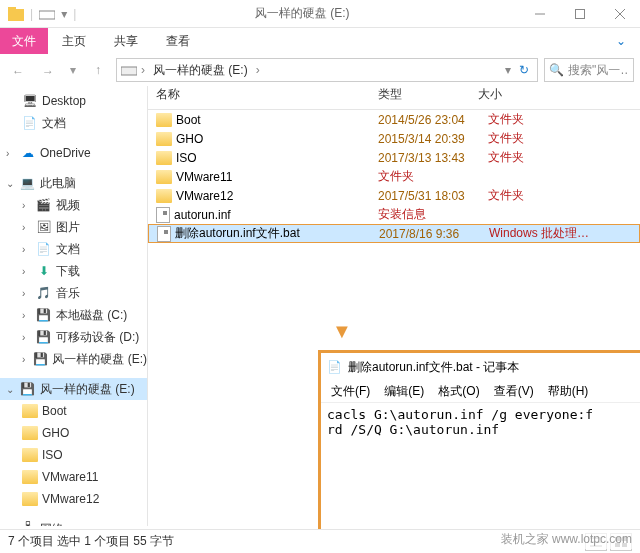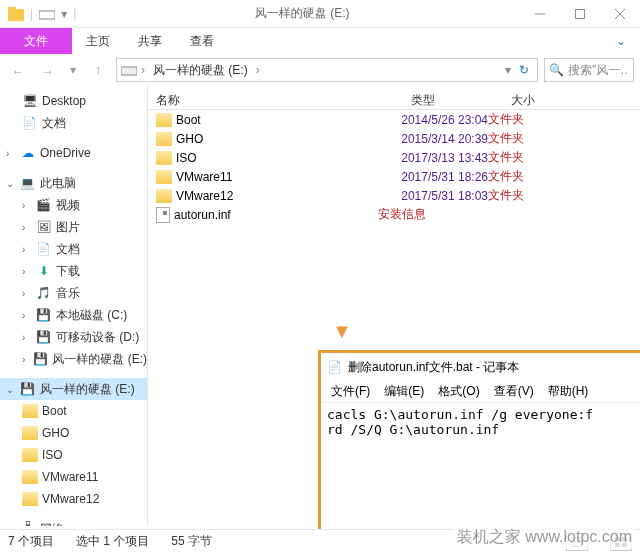--- a/index.html
+++ b/index.html
@@ -6,69 +6,69 @@
 body { background: #fff; width: 640px; height: 553px; position: relative; overflow: hidden; }
 
 .titlebar { height: 28px; display: flex; align-items: center; background: #fff; border-bottom: 1px solid #e5e5e5; }
 .titlebar .qat { display: flex; gap: 6px; padding: 0 8px; align-items: center; }
 .titlebar .title { flex: 1; text-align: center; color: #666; font-size: 12px; }
 .titlebar .winbtns { display: flex; }
 .titlebar .winbtn { width: 40px; height: 28px; display: flex; align-items: center; justify-content: center; color: #888; }
 .winbtn svg { width: 10px; height: 10px; }
 
 .menubar { height: 26px; display: flex; align-items: stretch; background: #fff; }
-.menubar .tab-file { background: #d946ef; color: #fff; padding: 4px 24px; display: flex; align-items: center; }
+.menubar .tab-file { background: #ec4899; color: #fff; padding: 4px 12px; display: flex; align-items: center; }
 .menubar .tab { padding: 4px 14px; display: flex; align-items: center; color: #333; }
 
 .navbar { height: 32px; display: flex; align-items: center; padding: 3px 6px; gap: 6px; background: #fff; }
 .navbtn { width: 24px; height: 24px; display: flex; align-items: center; justify-content: center; color: #999; }
 .addrbar { flex: 1; border: 1px solid #ccc; height: 24px; display: flex; align-items: center; padding: 0 4px; gap: 4px; }
 .addrbar .crumb { color: #333; padding: 0 4px; }
 .addrbar .sep { color: #888; }
 .searchbox { width: 90px; border: 1px solid #ccc; height: 24px; display: flex; align-items: center; padding: 0 4px; color: #888; gap: 4px; }
 
 .body { display: flex; height: 440px; }
 .tree { width: 148px; border-right: 1px solid #e5e5e5; overflow: hidden; padding-top: 4px; }
 .tree-item { display: flex; align-items: center; height: 22px; padding-left: 6px; gap: 4px; color: #333; white-space: nowrap; }
 .tree-item.sel { background: #cce8ff; }
 .tree-item .chev { width: 10px; color: #666; font-size: 10px; }
 .tree-item .icon { width: 16px; height: 16px; display: flex; align-items: center; justify-content: center; }
 .indent1 { padding-left: 22px; }
 
 .content { flex: 1; position: relative; }
-.cols { display: flex; height: 24px; border-bottom: 1px solid #e5e5e5; align-items: flex-end; color: #333; }
+.cols { display: flex; height: 24px; border-bottom: 1px solid #e5e5e5; align-items: flex-start; color: #333; }
 .col-name { width: 230px; padding-left: 8px; }
 .col-date { width: 110px; }
-.col-type { width: 100px; margin-left: 33px; }
+.col-type { width: 100px; }
 .col-size { flex: 1; }
 .files { }
 .file-row { display: flex; height: 19px; align-items: center; }
 .file-row.sel { background: #cce8ff; border: 1px solid #e89a3c; }
 .file-row .fname { width: 230px; padding-left: 8px; display: flex; align-items: center; gap: 4px; }
-.file-row .fdate { width: 110px; color: #4c1d95; text-align: right; }
+.file-row .fdate { width: 110px; color: #a16207; }
 .file-row .ftype { width: 100px; color: #b91c1c; white-space: nowrap; overflow: hidden; }
 .folder-icon { width: 16px; height: 14px; background: linear-gradient(#ffe9a6, #f7c84e); border-radius: 1px; }
 .file-icon { width: 14px; height: 16px; background: #fff; border: 1px solid #aaa; position: relative; }
 .file-icon::after { content: ""; position: absolute; top: 3px; right: 2px; width: 4px; height: 4px; background: #888; }
 
 .callout-arrow { position: absolute; left: 184px; top: 234px; color: #e89a3c; font-size: 20px; }
 
 .notepad { position: absolute; left: 170px; top: 264px; width: 440px; height: 210px; border: 3px solid #e89a3c; background: #fff; display: flex; flex-direction: column; }
 .np-title { height: 28px; display: flex; align-items: center; padding: 0 6px; gap: 6px; }
 .np-title .t { flex: 1; }
 .np-title .winbtn { width: 36px; height: 28px; display: flex; align-items: center; justify-content: center; }
 .np-menu { height: 22px; display: flex; align-items: center; gap: 2px; padding: 0 4px; border-bottom: 1px solid #eee; }
 .np-menu span { padding: 2px 6px; }
 .np-body { flex: 1; padding: 4px 6px; font-family: "SimSun", monospace; font-size: 13px; white-space: pre; overflow: hidden; }
 
-.statusbar { position: absolute; bottom: 0; left: 0; right: 0; height: 24px; border-top: 1px solid #e5e5e5; display: flex; align-items: center; padding: 0 8px; gap: 22px; color: #333; background: #fff; }
+.statusbar { position: absolute; bottom: 0; left: 0; right: 0; height: 24px; border-top: 1px solid #e5e5e5; display: flex; align-items: center; padding: 0 8px; gap: 3px; color: #333; background: #fff; }
 .statusbar .spacer { flex: 1; }
 .viewbtn { width: 22px; height: 18px; border: 1px solid #ccc; display: flex; align-items: center; justify-content: center; }
 
-.watermark { position: absolute; right: 4px; bottom: 4px; color: #999; font-size: 16px; background: rgba(255,255,255,0.7); padding: 1px 4px; }
+.watermark { position: absolute; right: 4px; bottom: 4px; color: #999; font-size: 12px; background: rgba(255,255,255,0.7); padding: 1px 4px; }
 
 svg { display: block; }
 </style>
 </head>
 <body>
 
 <div class="titlebar">
   <div class="qat">
     <span>
         <svg width="16" height="14">
@@ -274,37 +274,44 @@
             <span>ISO</span>
           </div>
           <div class="fdate">2017/3/13 13:43</div>
           <div class="ftype">文件夹</div>
         </div>
         <div class="file-row">
           <div class="fname">
             <span class="folder-icon"></span>
             <span>VMware11</span>
           </div>
-          <div class="fdate">2017/5/31 18:26</div>
           <div class="ftype">文件夹</div>
         </div>
         <div class="file-row">
           <div class="fname">
             <span class="folder-icon"></span>
             <span>VMware12</span>
           </div>
           <div class="fdate">2017/5/31 18:03</div>
           <div class="ftype">文件夹</div>
         </div>
         <div class="file-row">
           <div class="fname">
             <span class="file-icon"></span>
             <span>autorun.inf</span>
           </div>
           <div class="ftype">安装信息</div>
+        </div>
+        <div class="file-row sel">
+          <div class="fname">
+            <span class="file-icon"></span>
+            <span>删除autorun.inf文件.bat</span>
+          </div>
+          <div class="fdate">2017/8/16 9:36</div>
+          <div class="ftype">Windows 批处理…</div>
         </div>
       </div>
     <div class="callout-arrow">▼</div>
 
     <div class="notepad">
       <div class="np-title">
         <span>📄</span>
         <span class="t">删除autorun.inf文件.bat - 记事本</span>
         <div class="winbtn"></div>
 

